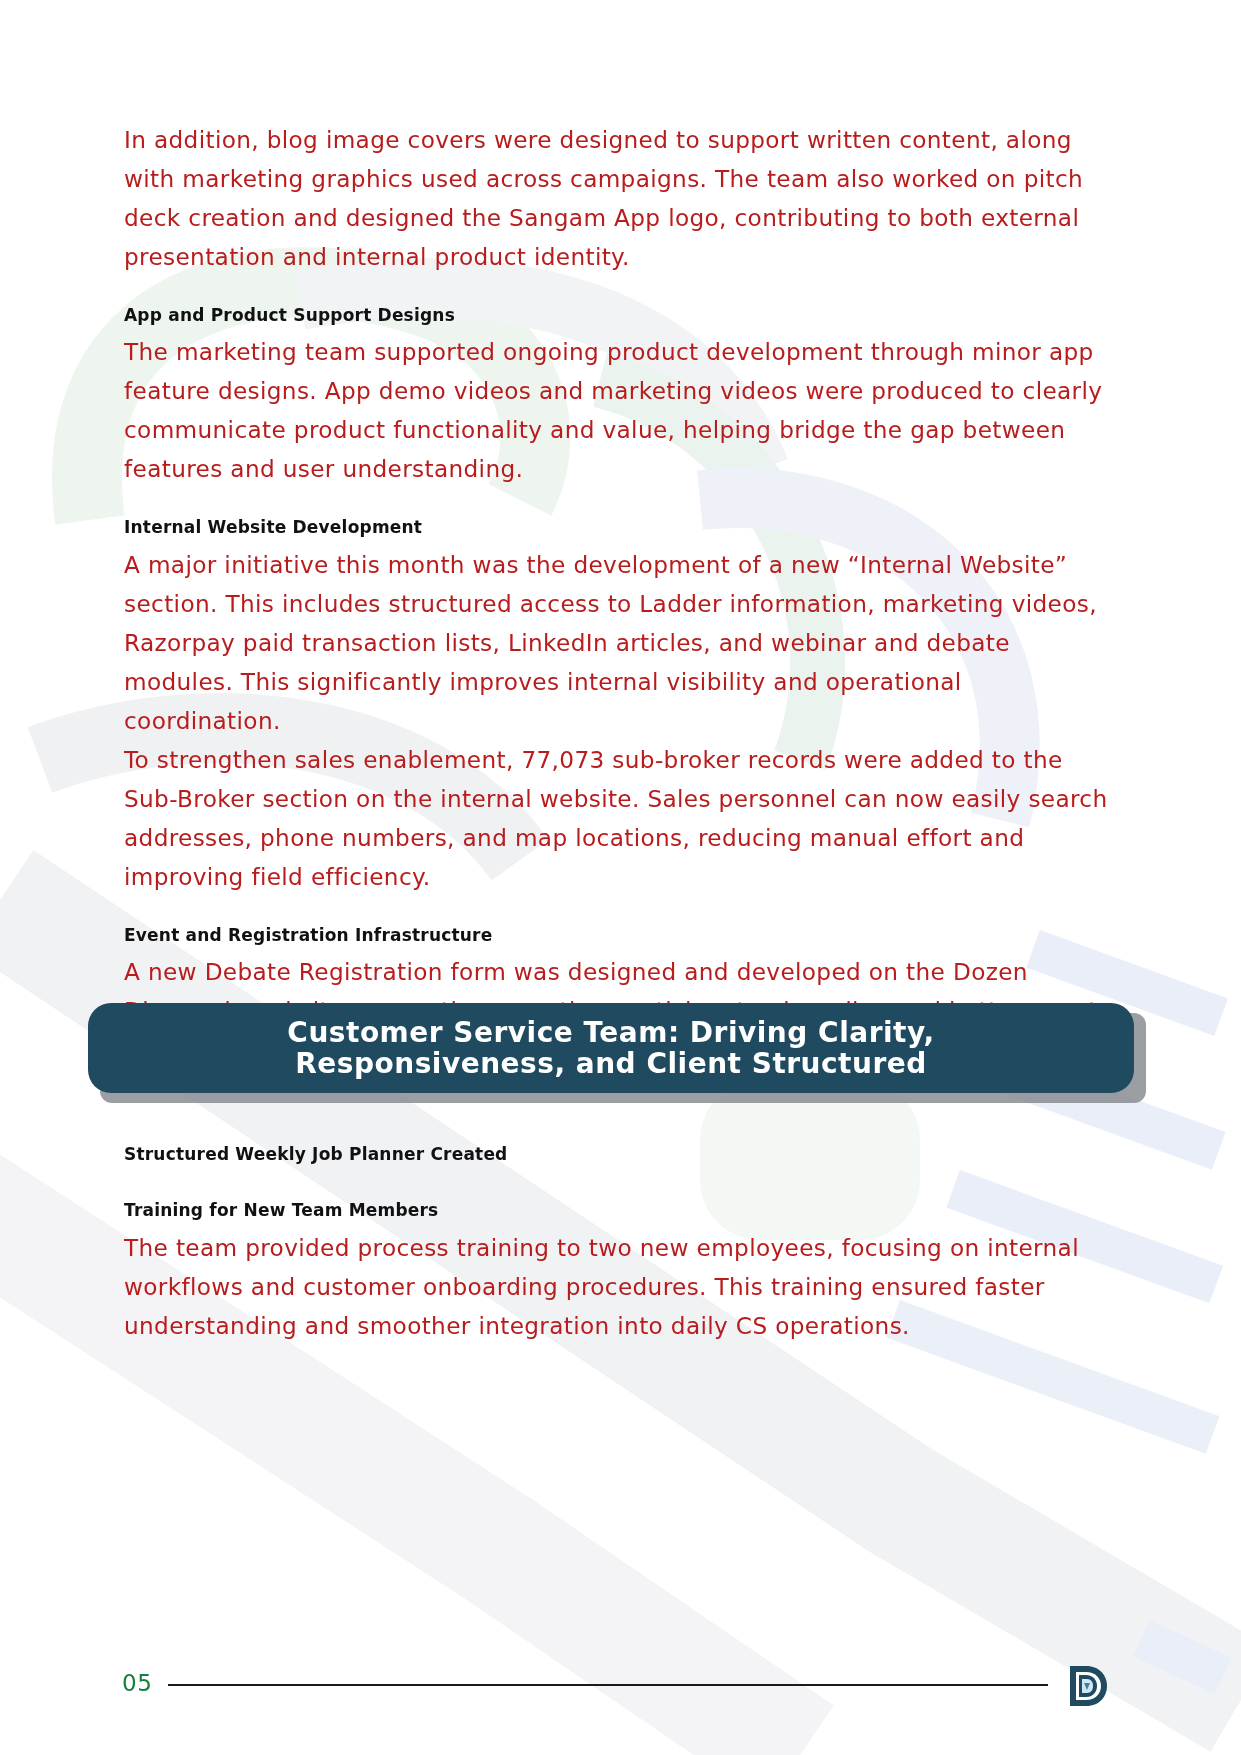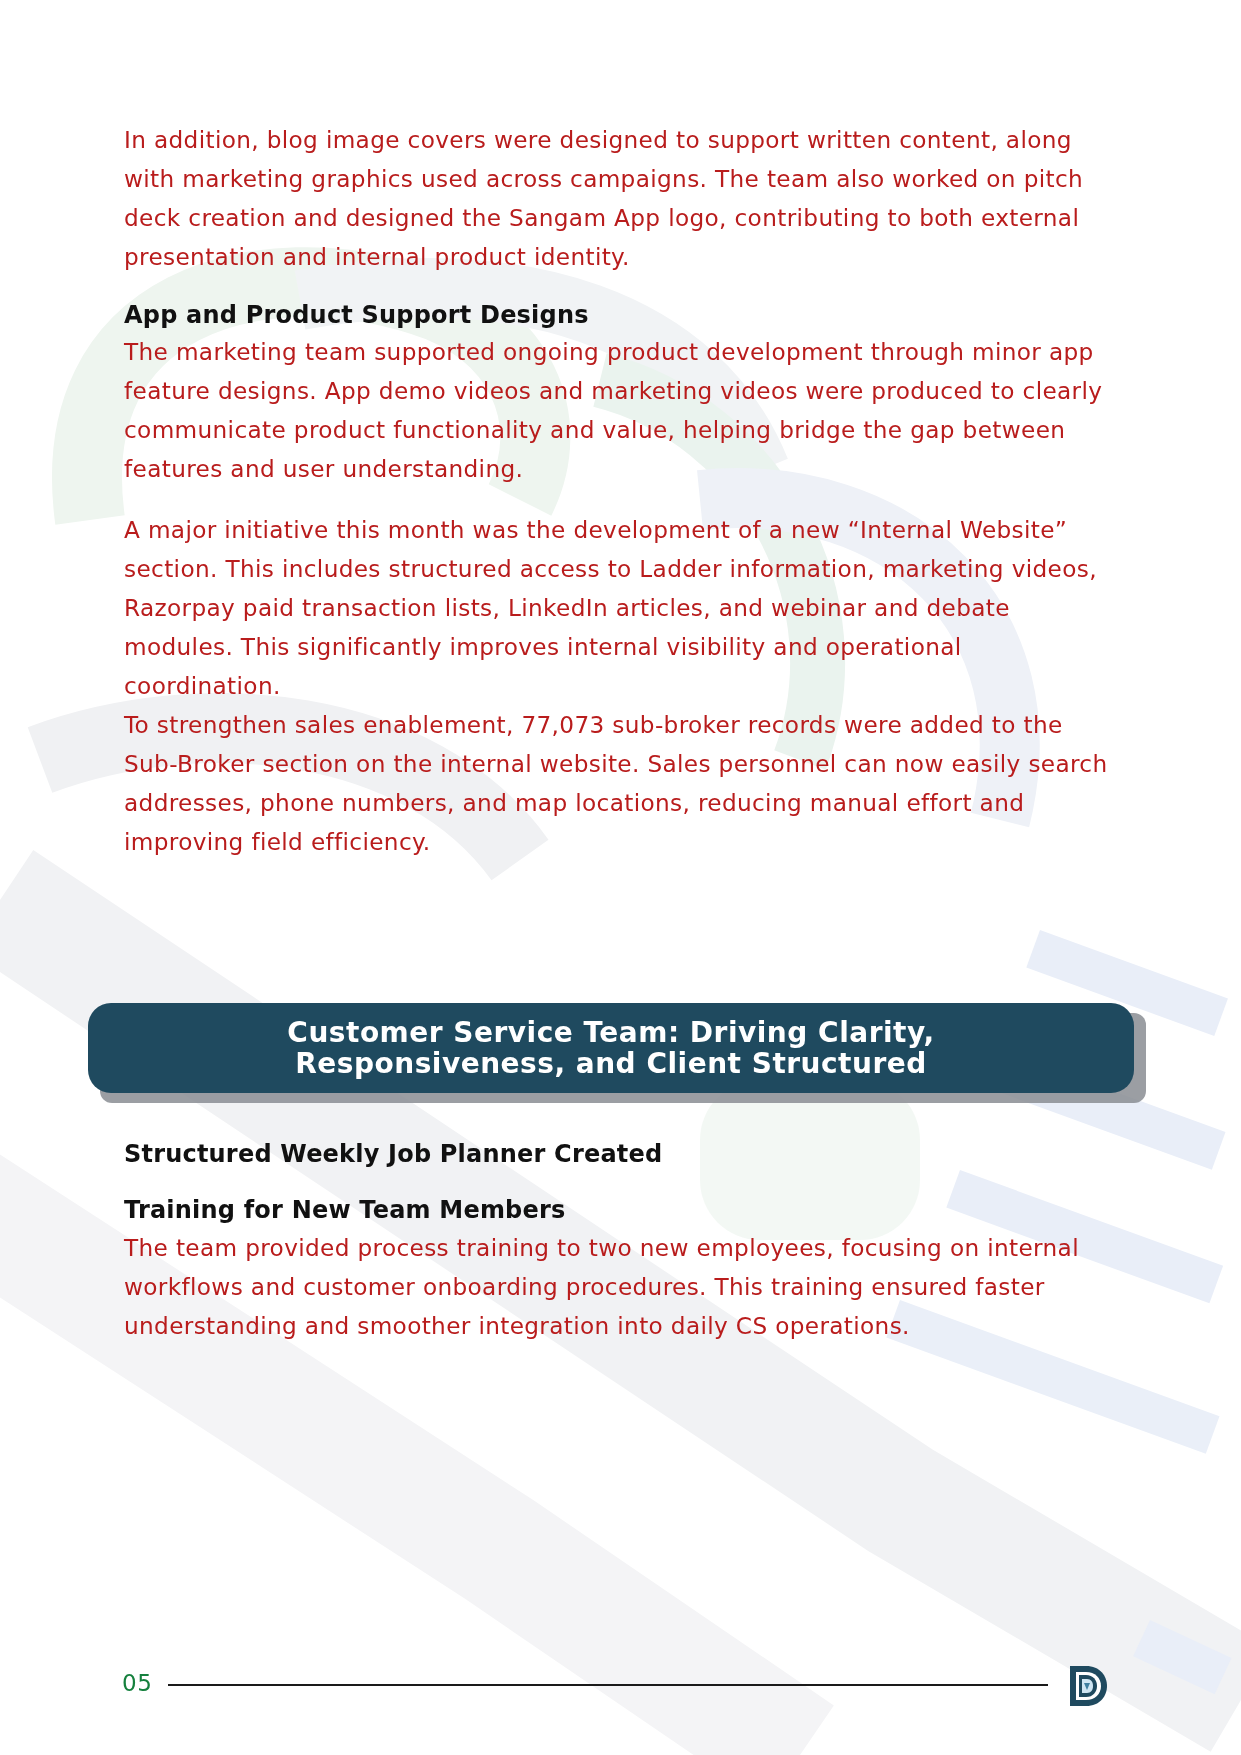--- a/index.html
+++ b/index.html
@@ -5,21 +5,21 @@
     html, body { margin: 0; padding: 0; }
     body {
       width: 1241px; height: 1755px; position: relative; overflow: hidden;
       background: #ffffff;
       font-family: "DejaVu Sans", sans-serif;
       color: #161616;
     }
     .bg-art { position: absolute; inset: 0; z-index: 0; pointer-events: none; }
     .content { position: absolute; left: 124px; top: 120px; width: 1000px; z-index: 1; }
     p { margin: 0; font-size: 23.2px; line-height: 39px; letter-spacing: 0.35px; font-weight: 400; color: #b91c1c; }
-    h3 { margin: 0; font-size: 24px; line-height: 34.3px; font-weight: 700; color: #111; letter-spacing: 0.2px; }
+    h3 { margin: 0; font-size: 17px; line-height: 34.3px; font-weight: 700; color: #111; letter-spacing: 0.2px; }
     .block { margin-bottom: 22px; }
     .banner-wrap { position: absolute; left: 88px; top: 1003px; width: 1046px; height: 90px; z-index: 1; }
     .banner-shadow { position: absolute; left: 12px; top: 10px; width: 1046px; height: 90px; background: #8a8d93; border-radius: 12px; opacity: .85; }
     .banner {
       position: absolute; left: 0; top: 0; width: 1046px; height: 90px;
       background: #1f4a5f; border-radius: 23px;
       display: flex; flex-direction: column; align-items: center; justify-content: center;
       color: #fff; font-weight: 700; font-size: 28px; line-height: 31px; letter-spacing: 0.5px; text-align: center;
     }
     .content2 { position: absolute; left: 124px; top: 1130px; width: 1000px; z-index: 1; margin-top: 7px; }
@@ -51,24 +51,29 @@
   <div class="block">
     <p>In addition, blog image covers were designed to support written content, along with marketing graphics used across campaigns. The team also worked on pitch deck creation and designed the Sangam App logo, contributing to both external presentation and internal product identity.</p>
   </div>
 
   <div class="block">
     <h3>App and Product Support Designs</h3>
     <p>The marketing team supported ongoing product development through minor app feature designs. App demo videos and marketing videos were produced to clearly communicate product functionality and value, helping bridge the gap between features and user understanding.</p>
   </div>
 
   <div class="block">
+    <h3>Internal Website Development</h3>
     <p>A major initiative this month was the development of a new “Internal Website” section. This includes structured access to Ladder information, marketing videos, Razorpay paid transaction lists, LinkedIn articles, and webinar and debate modules. This significantly improves internal visibility and operational coordination.</p>
     <p>To strengthen sales enablement, 77,073 sub-broker records were added to the Sub-Broker section on the internal website. Sales personnel can now easily search addresses, phone numbers, and map locations, reducing manual effort and improving field efficiency.</p>
   </div>
 
+  <div class="block">
+    <h3>Event and Registration Infrastructure</h3>
+    <p>A new Debate Registration form was designed and developed on the Dozen Diamonds website, supporting smoother participant onboarding and better event management for debate-led initiatives.</p>
+  </div>
 </div>
 
 <div class="banner-wrap">
   <div class="banner-shadow"></div>
   <div class="banner">
     <span>Customer Service Team: Driving Clarity,</span>
     <span>Responsiveness, and Client Structured</span>
   </div>
 </div>
 

